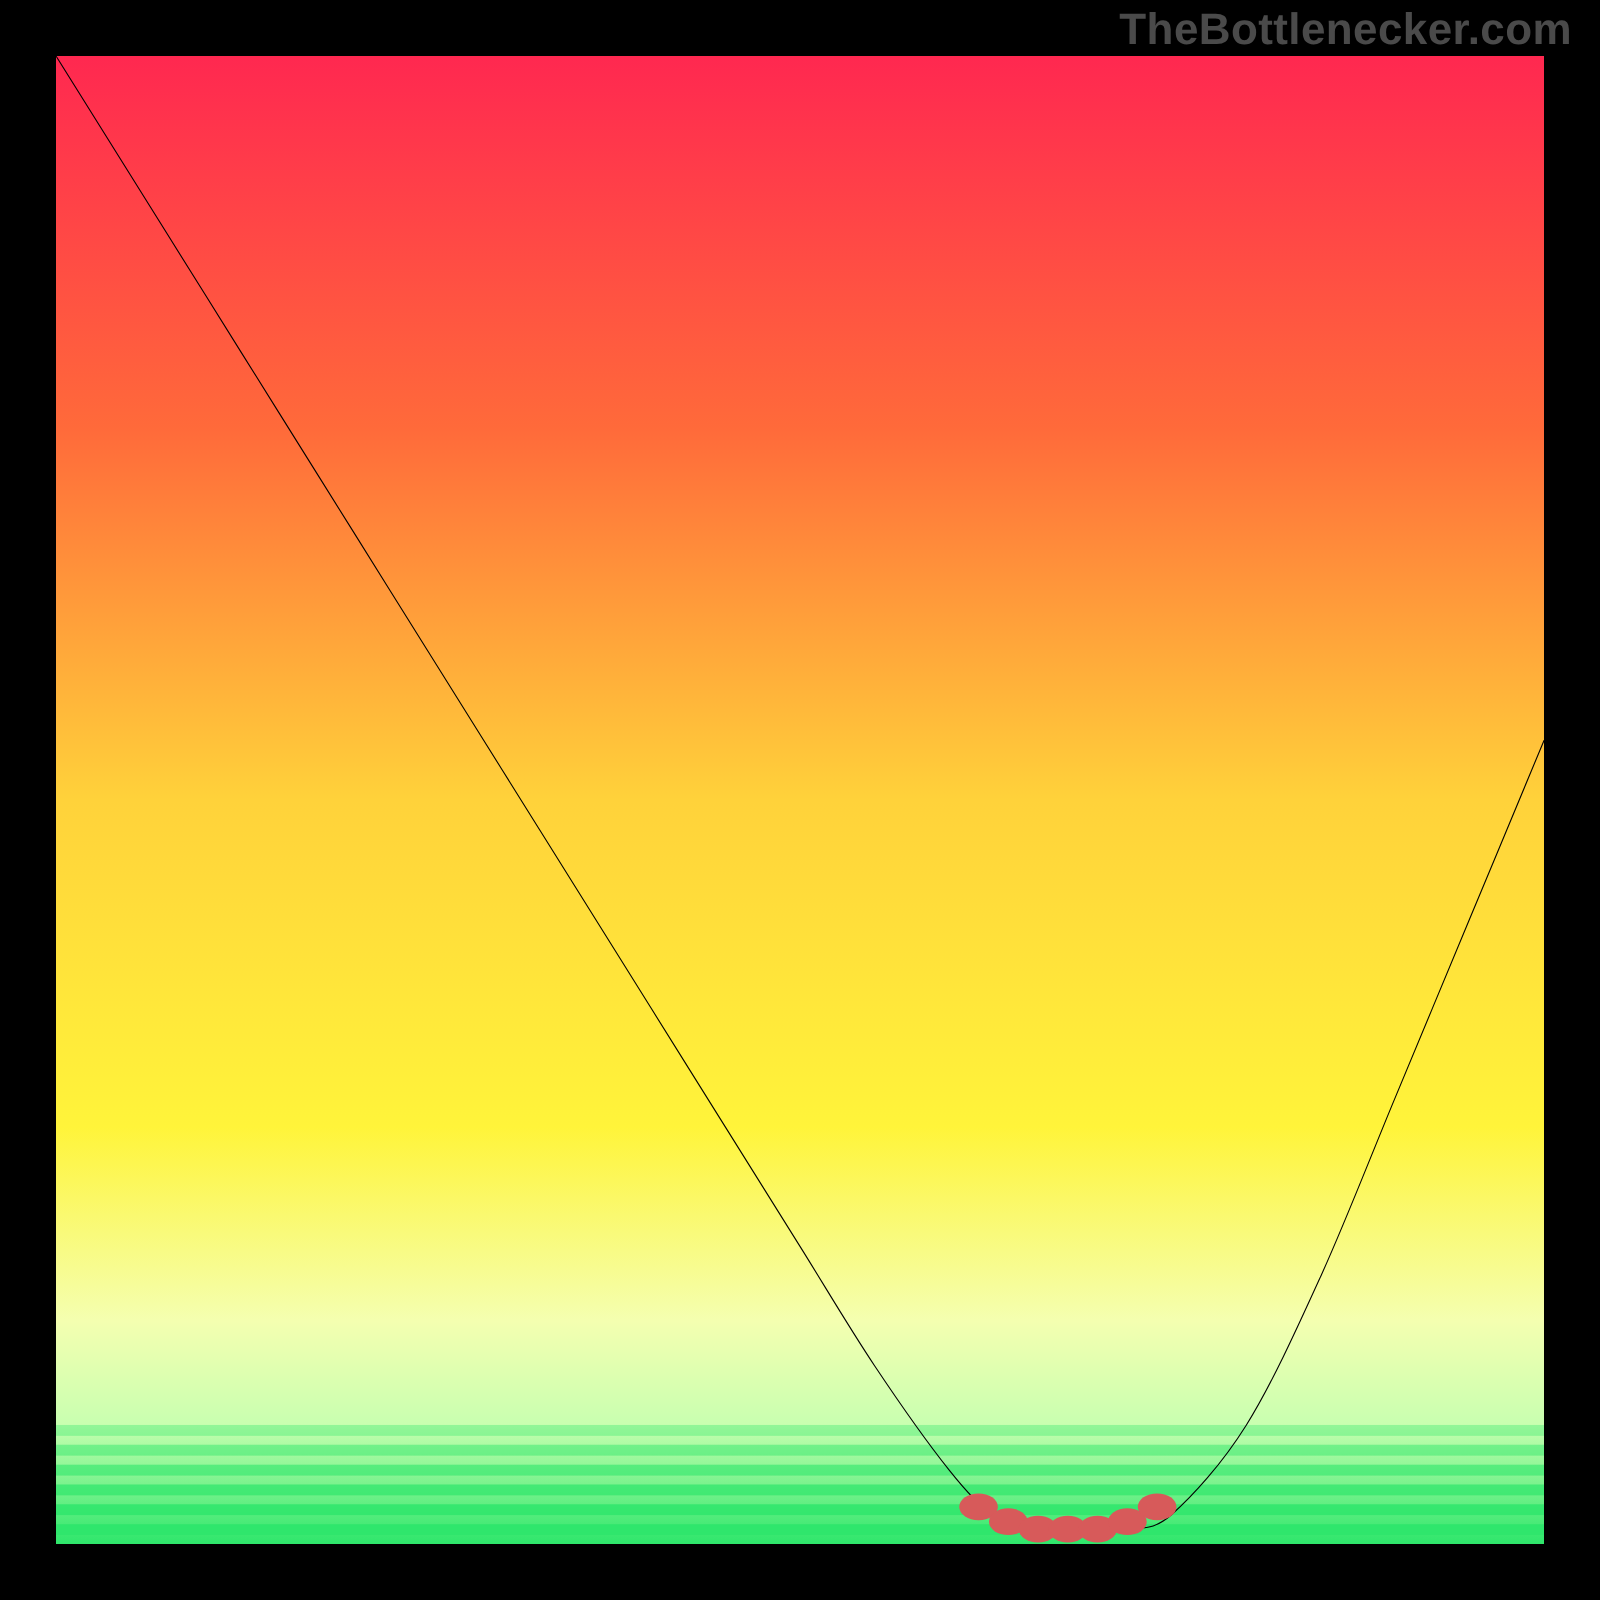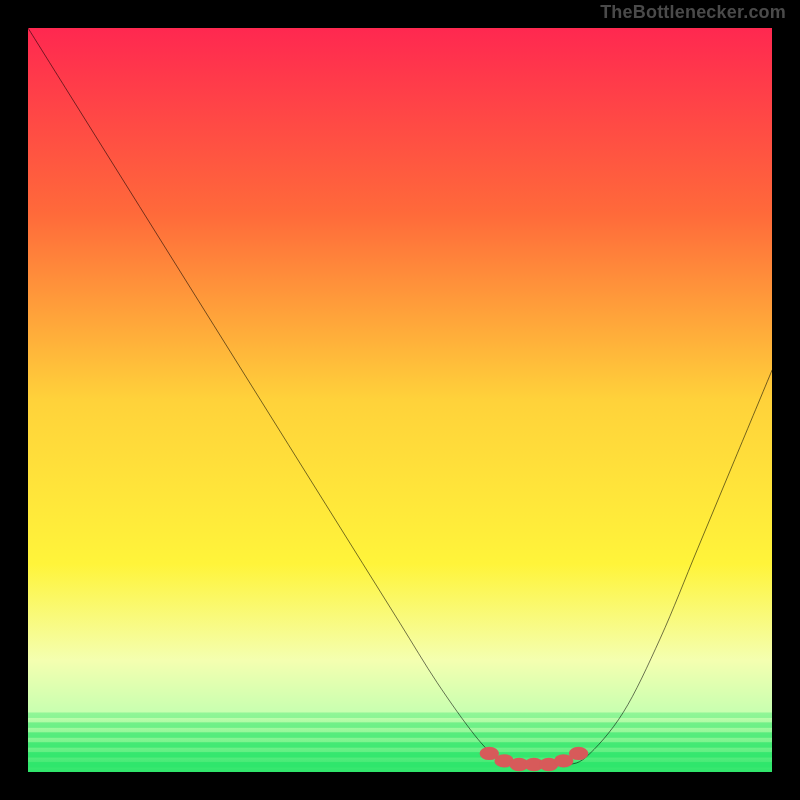--- a/index.html
+++ b/index.html
@@ -14,21 +14,21 @@
   .frame {
     position: absolute;
     inset: 0;
     background: #000;
   }
   .watermark {
     position: absolute;
     top: 2px;
     right: 14px;
     color: #4a4a4a;
-    font-size: 18px;
+    font-size: 22px;
     font-weight: 600;
     letter-spacing: 0.2px;
     z-index: 5;
   }
   .plot {
     position: absolute;
     left: 28px;
     top: 28px;
     width: 744px;
     height: 744px;

